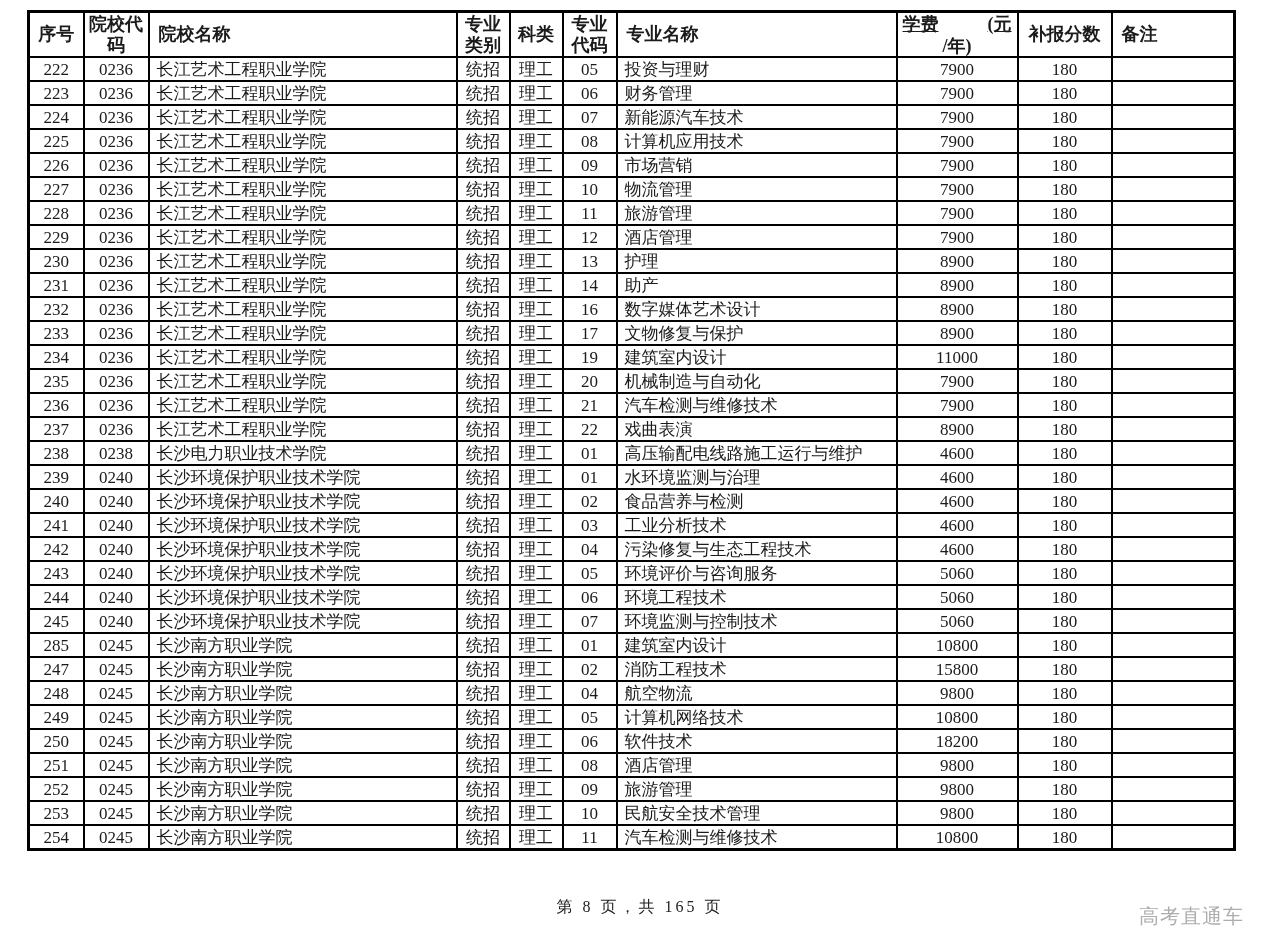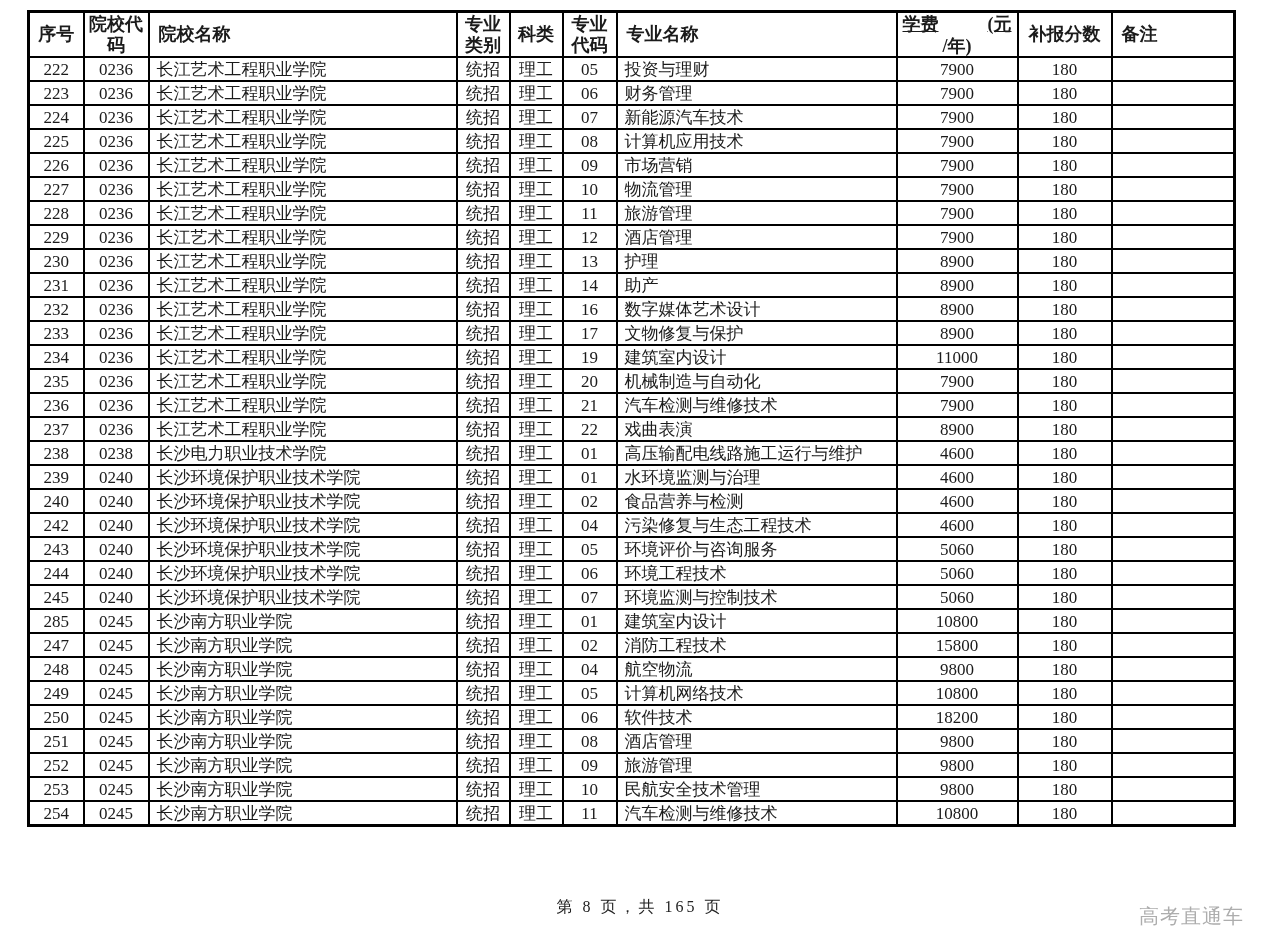--- a/index.html
+++ b/index.html
@@ -351,20 +351,32 @@
           <td>长沙环境保护职业技术学院</td>
           <td>统招</td>
           <td>理工</td>
           <td>02</td>
           <td>食品营养与检测</td>
           <td>4600</td>
           <td>180</td>
           <td></td>
         </tr>
         <tr>
+          <td>241</td>
+          <td>0240</td>
+          <td>长沙环境保护职业技术学院</td>
+          <td>统招</td>
+          <td>理工</td>
+          <td>03</td>
+          <td>工业分析技术</td>
+          <td>4600</td>
+          <td>180</td>
+          <td></td>
+        </tr>
+        <tr>
           <td>242</td>
           <td>0240</td>
           <td>长沙环境保护职业技术学院</td>
           <td>统招</td>
           <td>理工</td>
           <td>04</td>
           <td>污染修复与生态工程技术</td>
           <td>4600</td>
           <td>180</td>
           <td></td>

